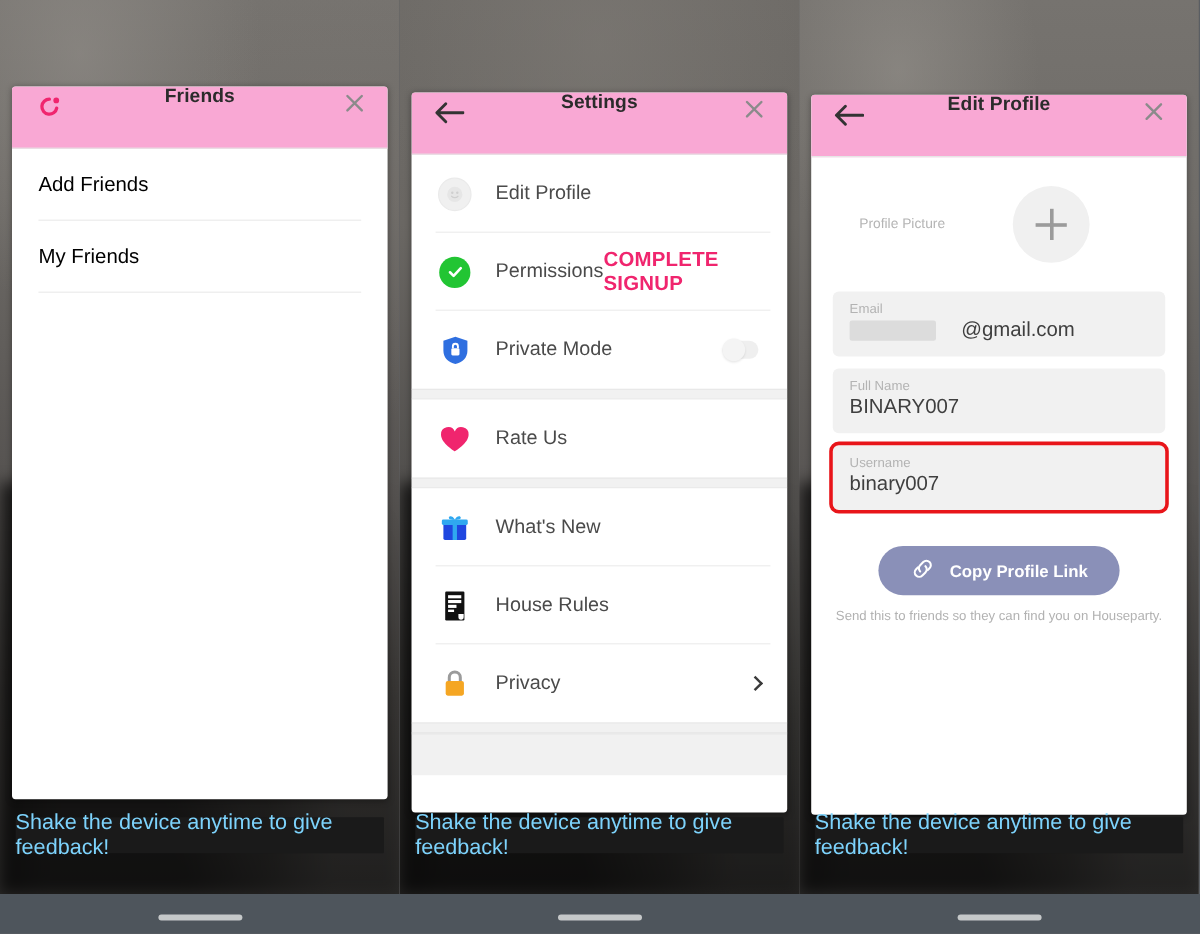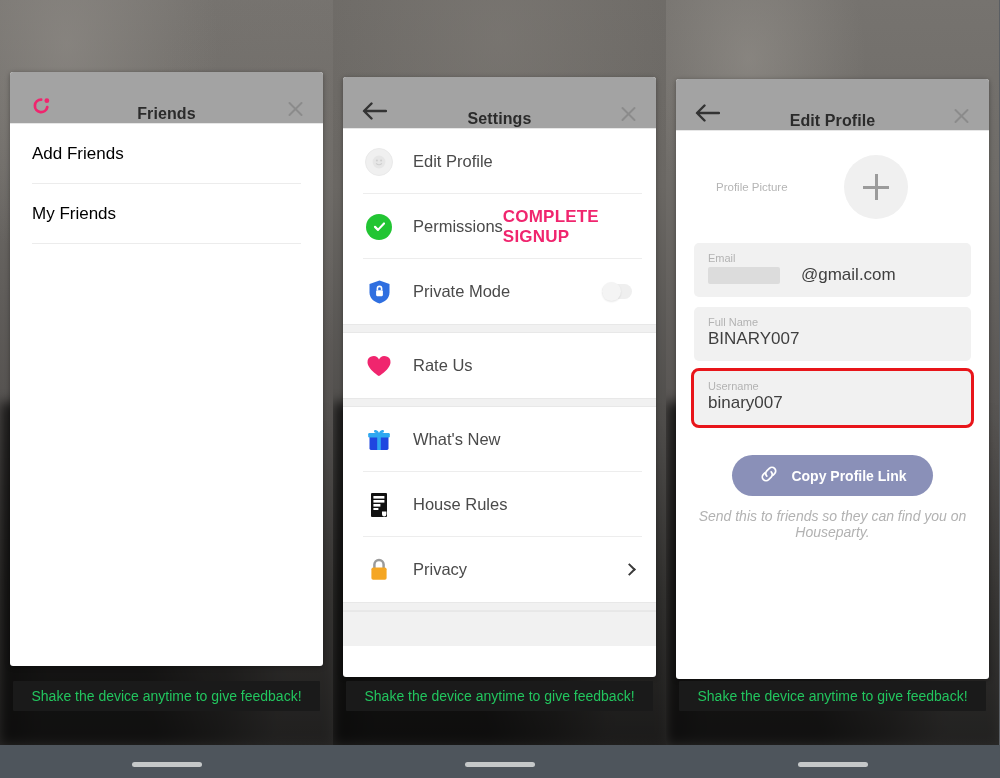--- a/index.html
+++ b/index.html
@@ -61,22 +61,22 @@
     box-shadow: 0 1px 5px rgba(0,0,0,.35);
     overflow: hidden;
   }
   .card.c1 { bottom: 79px; top: 72px; }
   .card.c2 { top: 77px; bottom: 68px; }
   .card.c3 { top: 79px; bottom: 66px; }
 
   .card-header {
     position: relative;
     height: 52px;
-    background: #a3a3a3;
-    display: flex; align-items: flex-end;
+    background: #f9a8d4;
+    display: flex; align-items: flex-start;
     border-bottom: 1px solid #e6e6e6;
   }
   .card-title {
     position: absolute; left: 0; right: 0; text-align: center;
     font-size: 16px; font-weight: bold; color: #2b2b2b;
     letter-spacing: .1px;
   }
   .hdr-left { position: relative; z-index: 2; margin-left: 14px; width: 34px; height: 34px;
               display: flex; align-items: center; justify-content: center; }
   .hdr-right { position: absolute; right: 14px; z-index: 2; width: 28px; height: 28px;
@@ -174,28 +174,28 @@
   }
 
   .copy-wrap { text-align: center; margin-top: 30px; }
   .copy-btn {
     display: inline-flex; align-items: center; justify-content: center; gap: 11px;
     background: #8a90b8; color: #fff; border: none;
     border-radius: 22px; height: 41px; padding: 0 26px;
     font-size: 14px; font-weight: bold; cursor: pointer;
     font-family: "Liberation Sans", sans-serif;
   }
-  .copy-note { margin-top: 12px; font-size: 14px; color: #b2b2b2; text-align: center; font-style: italic; }
+  .copy-note { margin-top: 12px; font-size: 11px; color: #b2b2b2; text-align: center; }
 
   
   .toast {
     position: absolute; left: 13px; right: 13px; bottom: 34px;
-    background: #1a1a1a; color: #22c55e;
+    background: #1a1a1a; color: #7dd3fc;
     height: 30px; display: flex; align-items: center; justify-content: center;
-    font-size: 14px; border-radius: 1px;
+    font-size: 18px; border-radius: 1px;
   }
 
   
   .navbar {
     position: absolute; left: 0; bottom: 0; width: 1000px; height: 33px;
     background: #4e555c;
   }
   .nav-pill {
     position: absolute; bottom: 11px; width: 70px; height: 5px;
     background: #c5c8c9; border-radius: 3px;

